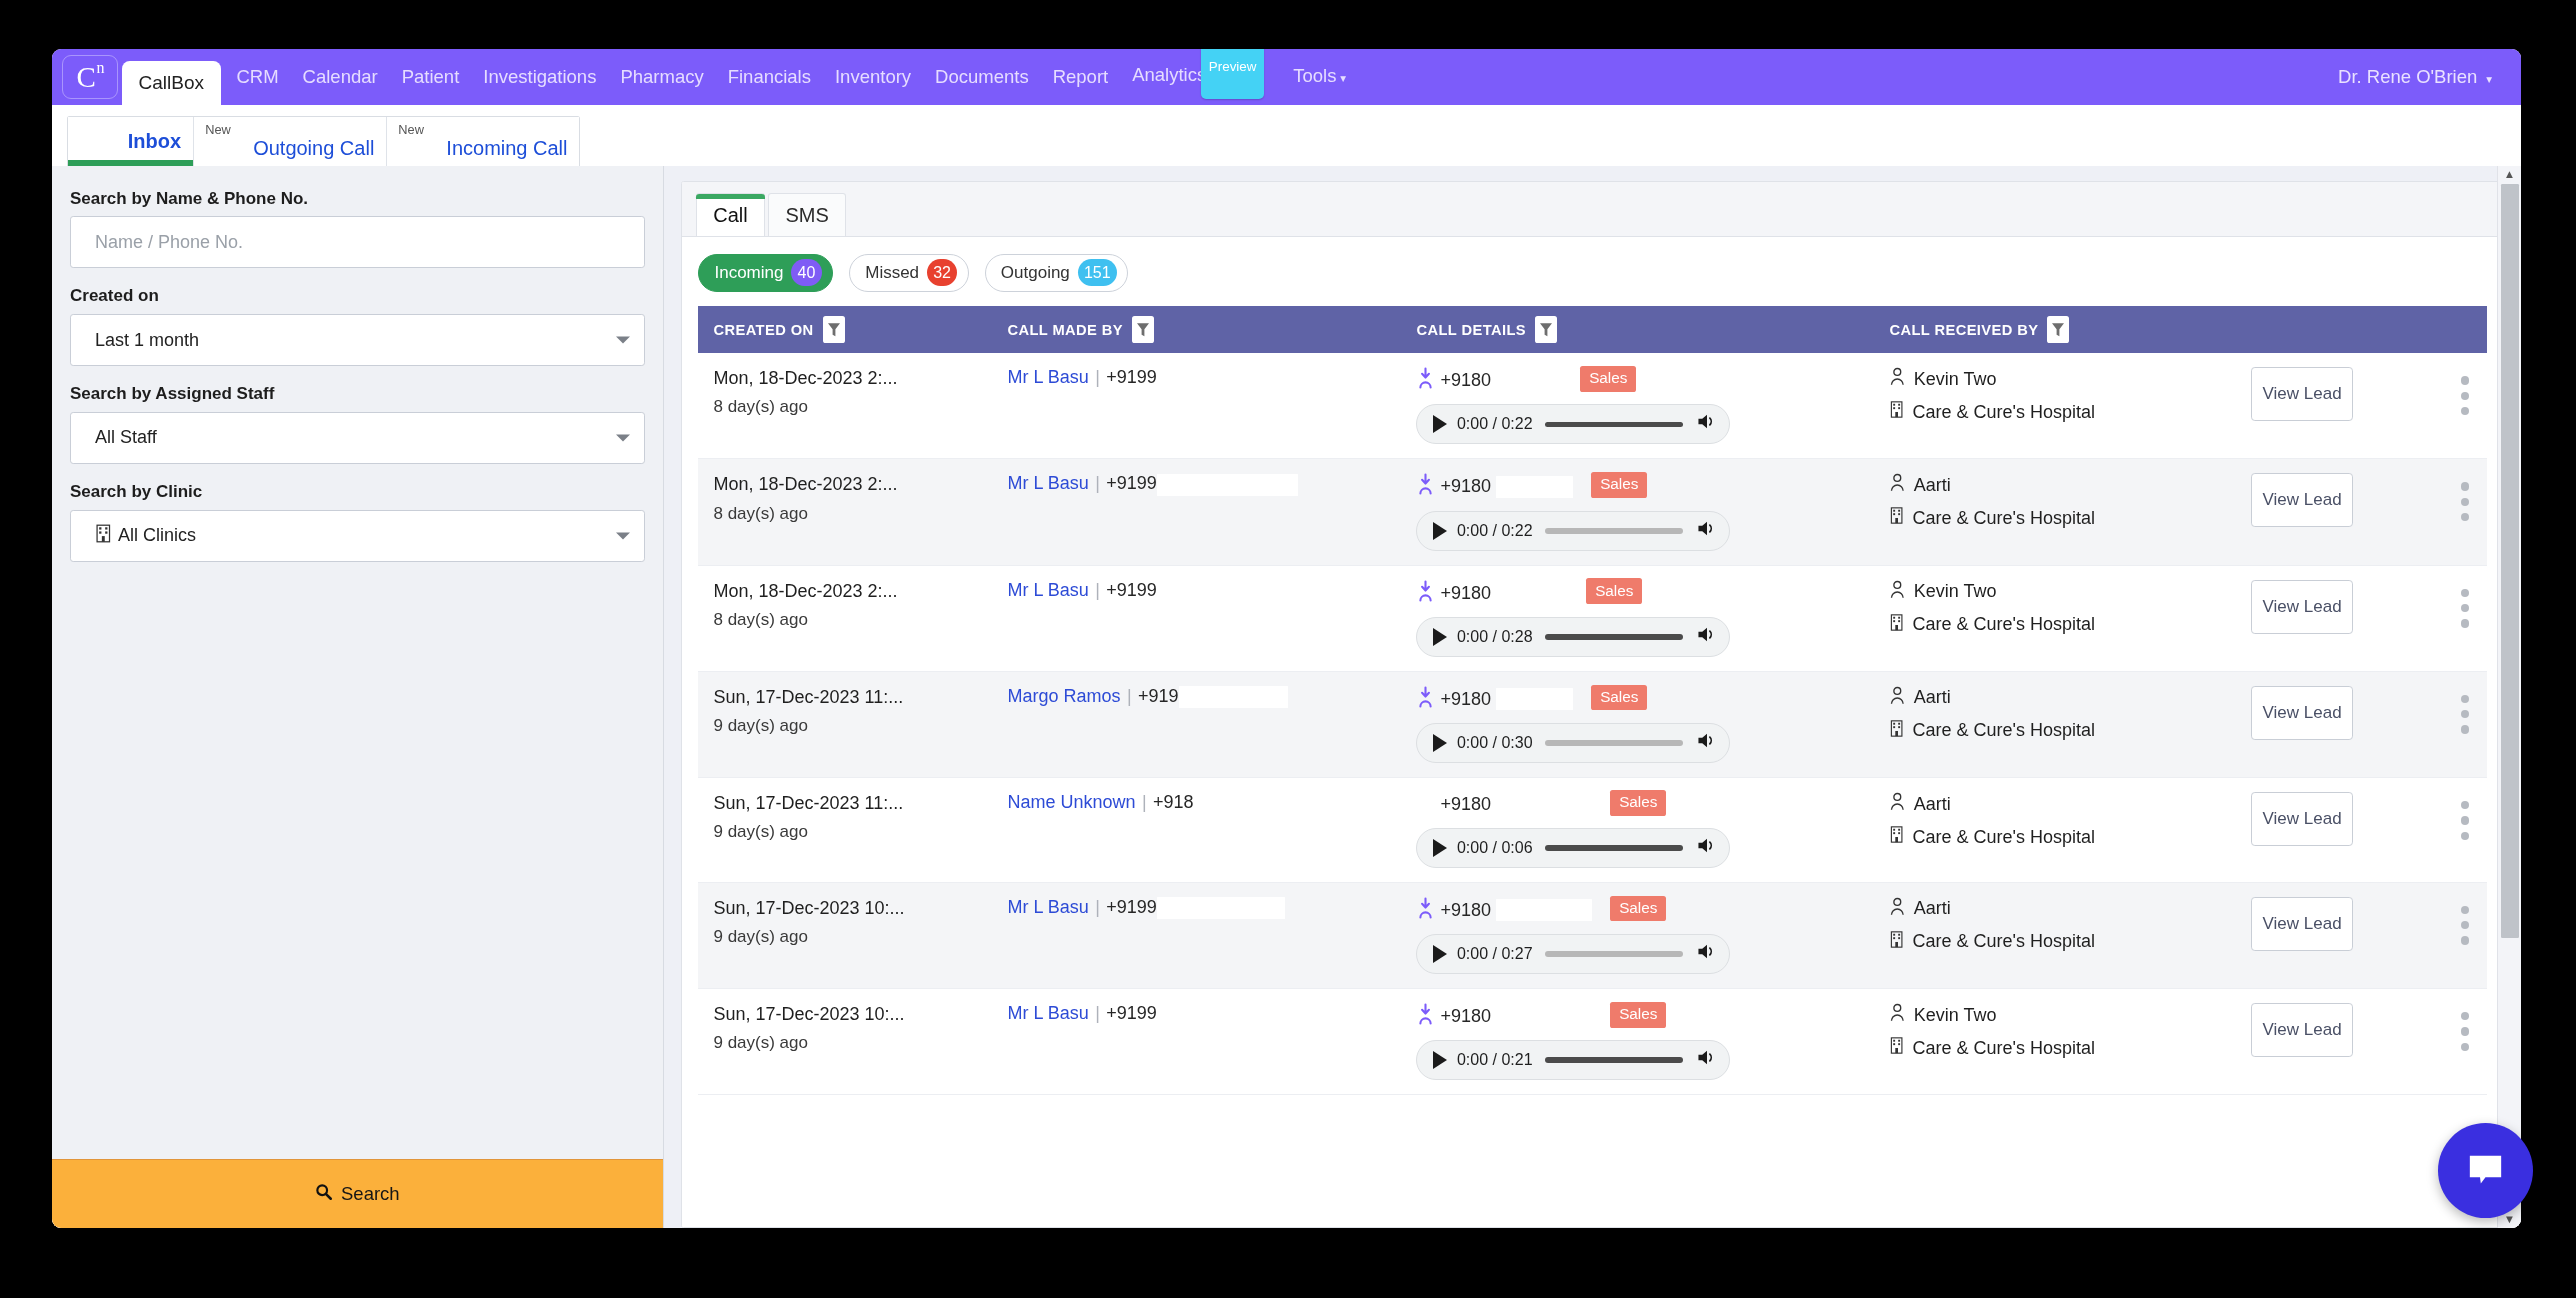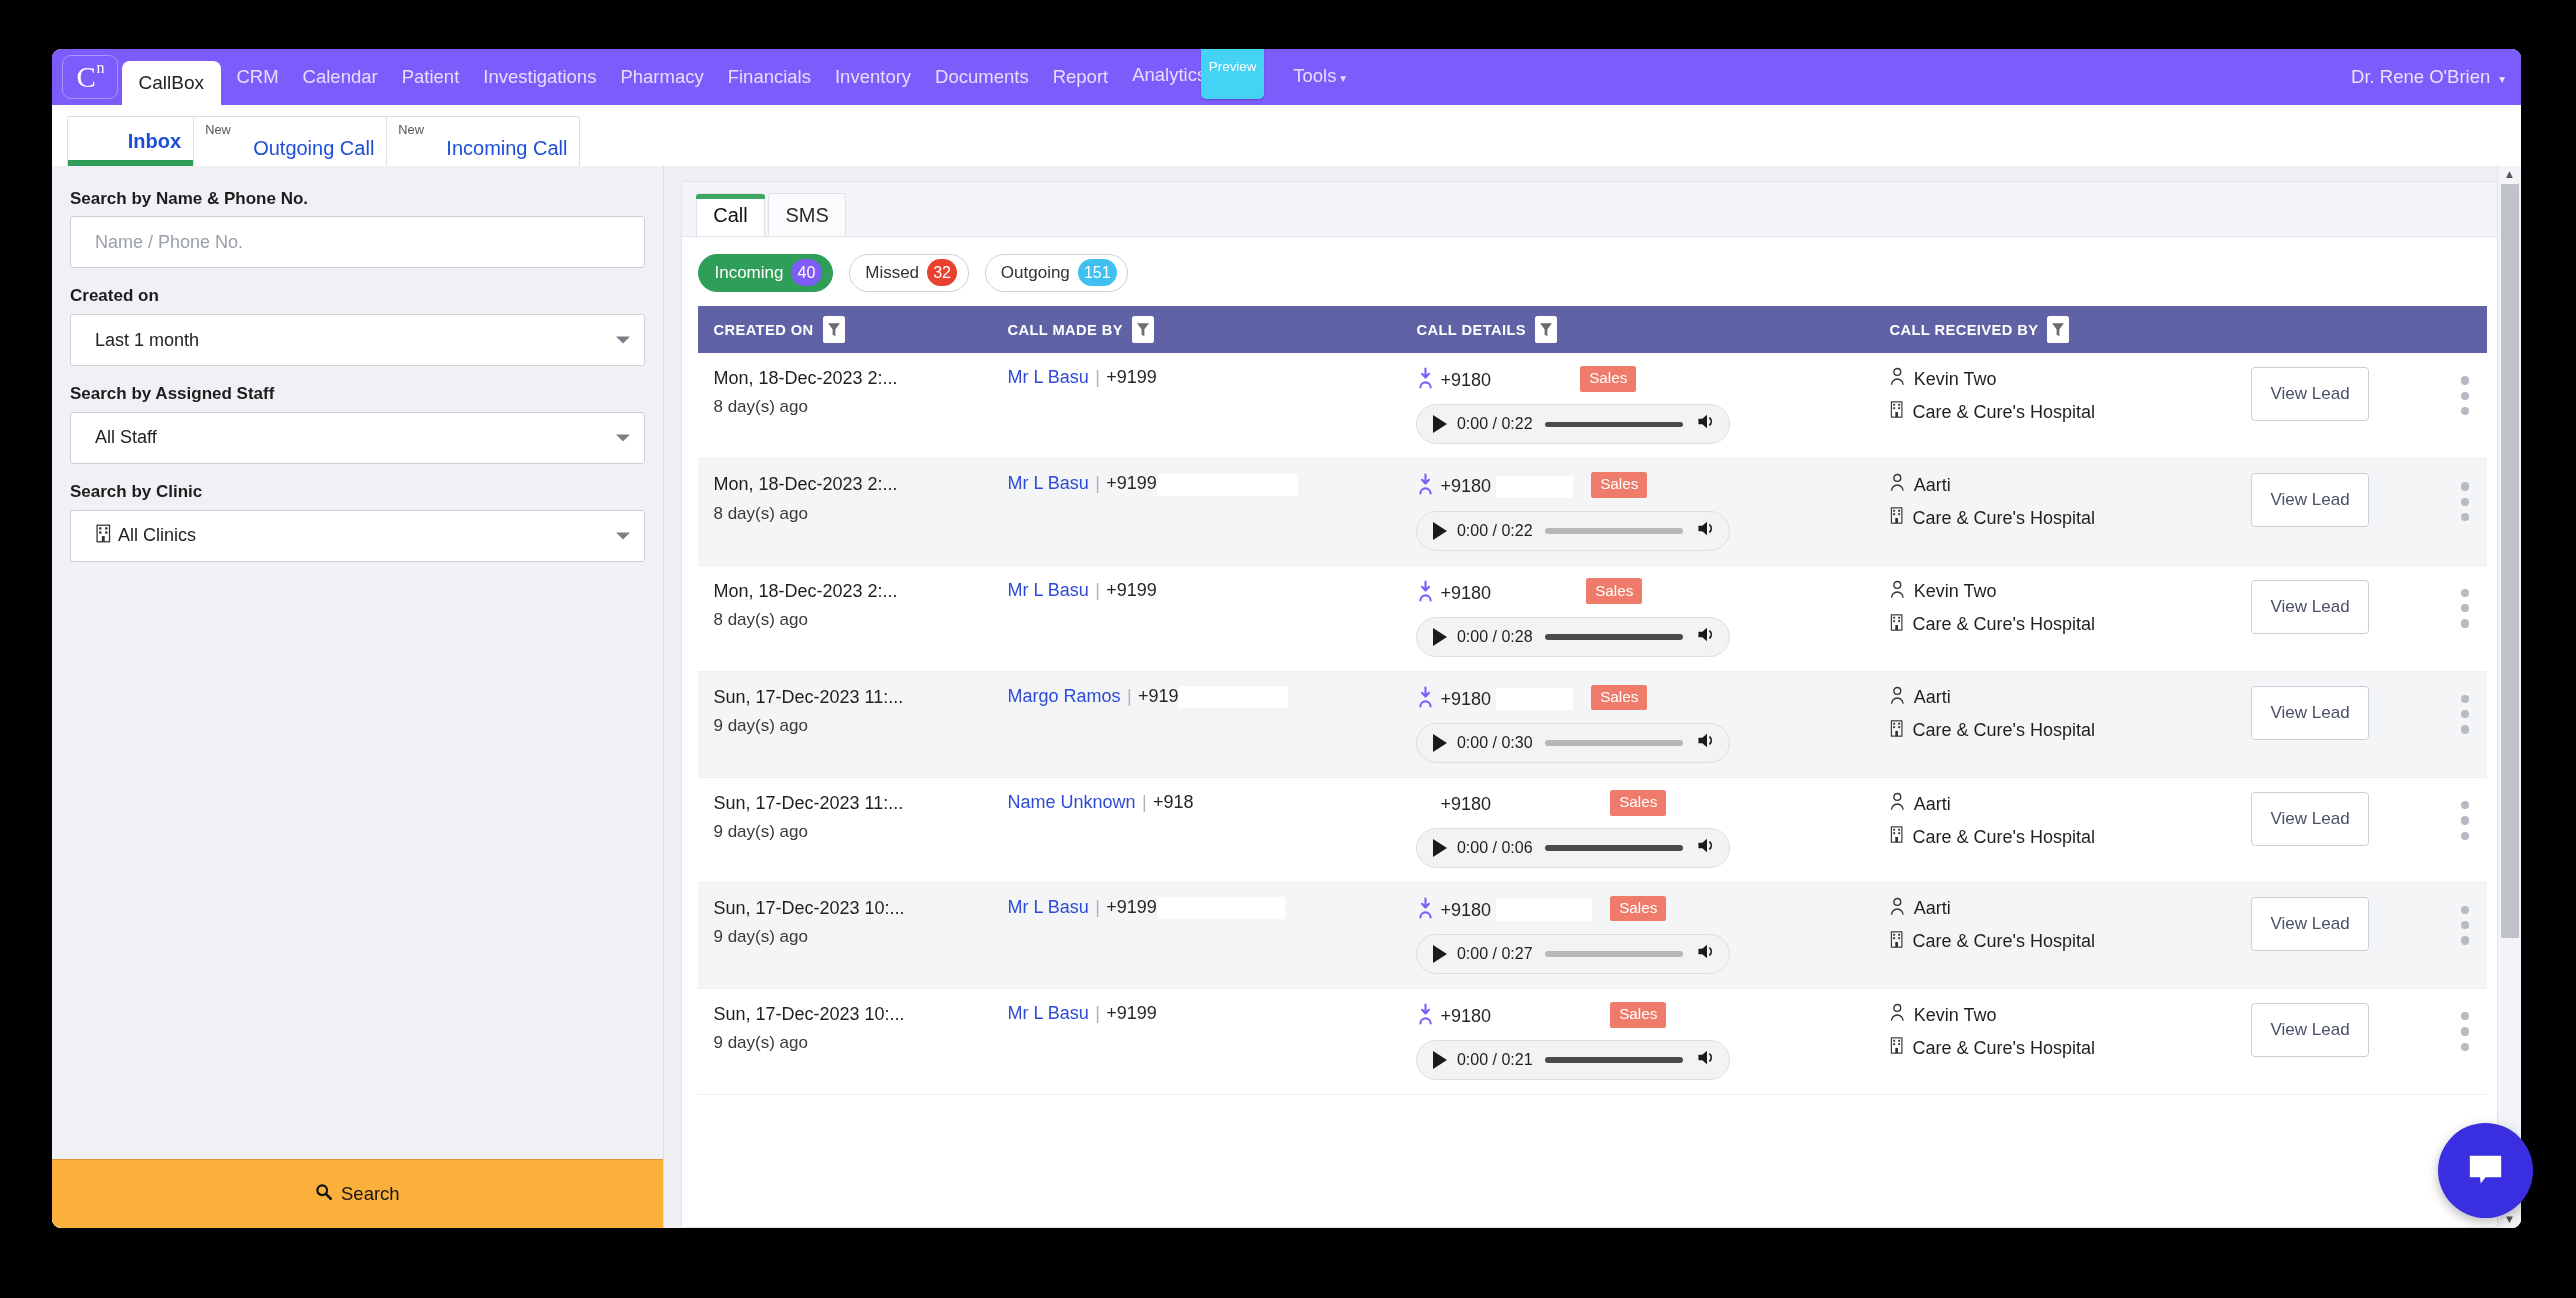--- a/index.html
+++ b/index.html
@@ -79,21 +79,21 @@
     padding: 2.6px 7.7px 3.8px;
     border-radius: 5.1px;
     position: relative;
     top: -9px;
     left: -5.1px;
     box-shadow: 0 0.6px 1.9px rgba(0,0,0,.2);
   }
   .nav-caret { font-size: 11.5px; margin-left: 3.8px; }
   .nav-user {
     position: absolute;
-    right: 16px; top: 0;
+    right: 29px; top: 0;
     line-height: 56px;
     color: #eae2ff;
     font-size: 18.5px;
     white-space: nowrap;
   }
   
   .subtabbar {
     height: 61px;
     background: #fff;
     display: flex;
@@ -360,21 +360,21 @@
     flex: 1 1 auto; height: 5.8px;
     background: #4b4b4b; border-radius: 3.2px;
     margin: 0 2.6px;
   }
   tr.alt .audio .track { background: #b7b7b7; }
   .audio .spk { flex: 0 0 auto; }
   .recv-line { display: flex; align-items: center; gap: 7.7px; font-size: 18px; color: #1f1f1f; white-space: nowrap;}
   .recv-line + .recv-line { margin-top: 9px; }
   .view-lead-btn {
     display: inline-flex; align-items: center; justify-content: center;
-    width: 118px; height: 54px;
+    width: 102px; height: 54px;
     border: 0.6px solid #c9ced6;
     border-radius: 3.8px;
     background: #fff;
     font-size: 17px;
     color: #4a5066;
     cursor: pointer;
     font-family: "Liberation Sans", sans-serif;
   }
   .kebab {
     display: flex; flex-direction: column; gap: 7px;

